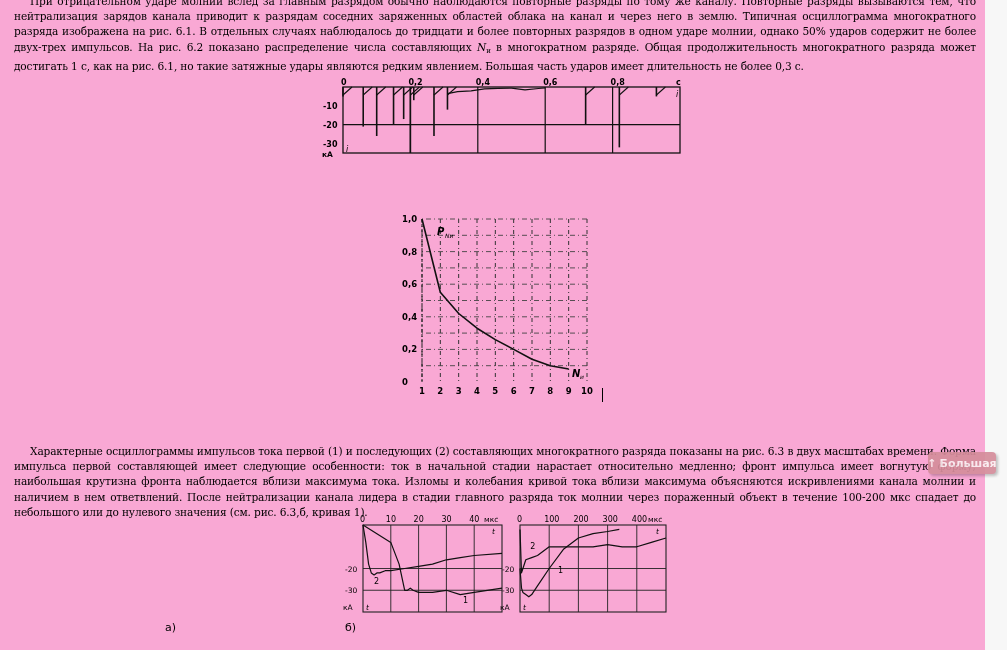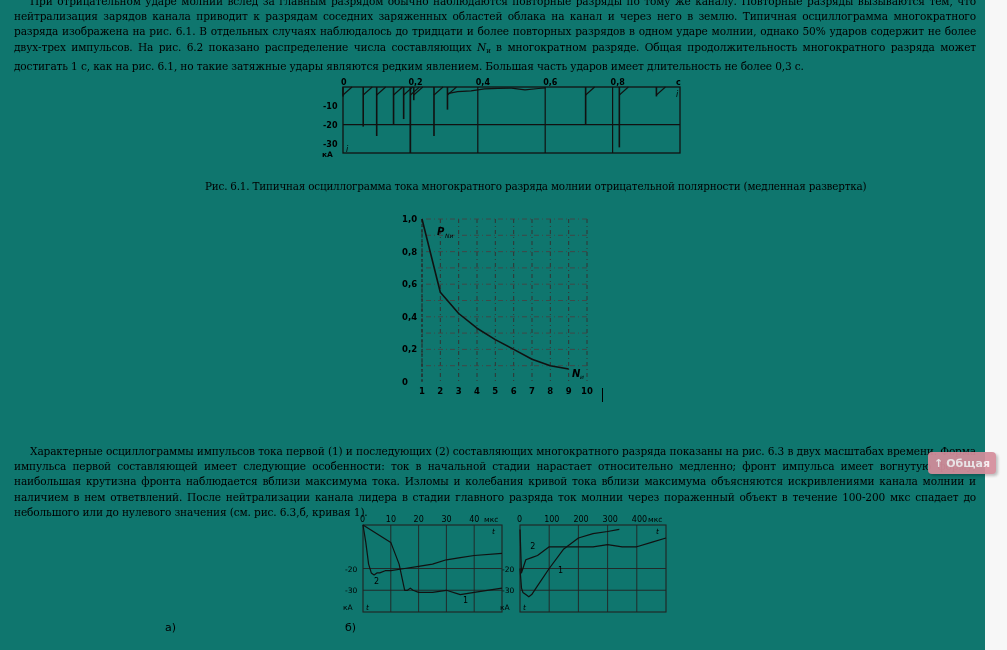--- a/index.html
+++ b/index.html
@@ -1,18 +1,18 @@
 <!DOCTYPE html>
 <html><head>
 <meta charset="utf-8">
 <style>
   html, body { margin:0; padding:0; }
   body { width:1007px; height:650px; overflow:hidden; background:#ffffff; position:relative;
          font-family:"DejaVu Serif","Liberation Serif",serif; color:#000; }
-  .page { position:absolute; left:0; top:0; width:985px; height:650px; background:#0f766e; }
+  .page { position:absolute; left:0; top:0; width:985px; height:650px; background:#f9a8d4; }
   .scroll-strip { position:absolute; left:985px; top:0; width:22px; height:650px; background:#f7f7f7; }
   .para { position:absolute; left:14px; width:962px; font-size:10.6px; line-height:15.2px;
           text-align:justify; letter-spacing:-0.15px; margin:0; }
   .para .indent { display:inline-block; width:16px; }
   .caption { position:absolute; font-size:10.4px; line-height:14px; white-space:nowrap; letter-spacing:-0.2px; }
   .sub { font-size:7px; vertical-align:-2px; font-style:normal; }
   svg text { font-family:"DejaVu Sans","Liberation Sans",sans-serif; }
   .fig { position:absolute; }
   .sublabel { position:absolute; font-family:"DejaVu Sans","Liberation Sans",sans-serif; font-size:11px; }
   .top-btn { position:absolute; left:928px; top:452px; width:68px; height:22px; background:#d58d9b;
@@ -68,21 +68,20 @@
         <line x1="127.47" y1="19" x2="136.47" y2="11" stroke="#111" stroke-width="1.1"></line>
         <line x1="265.64" y1="11" x2="265.64" y2="48.714285714285715" stroke="#111" stroke-width="1.6"></line>
         <line x1="265.64" y1="19" x2="274.64" y2="11" stroke="#111" stroke-width="1.1"></line>
         <line x1="299.34" y1="11" x2="299.34" y2="71.34285714285714" stroke="#111" stroke-width="1.6"></line>
         <line x1="299.34" y1="19" x2="308.34" y2="11" stroke="#111" stroke-width="1.1"></line>
         <line x1="336.41" y1="11" x2="336.41" y2="20.42857142857143" stroke="#111" stroke-width="1.6"></line>
         <line x1="336.41" y1="19" x2="345.41" y2="11" stroke="#111" stroke-width="1.1"></line>
         <polyline points="127.5,17.6 137.6,15.7 151.1,14.8 164.5,12.9 178.0,12.3 191.5,12.1 205.0,13.8 218.5,12.5 225.2,11.9" fill="none" stroke="#111" stroke-width="1.2" stroke-linejoin="round"></polyline>
       </g>
   </svg>
-  <div class="caption" style="left:205px;top:179px;">Рис. 6.1. Типичная осциллограмма тока многократного разряда молнии отрицательной полярности (медленная развертка)</div>
 
   <svg class="fig" style="left:400px;top:205px;" width="220" height="200" viewBox="0 0 220 200">
     <g id="f2">
         <line x1="22" y1="14" x2="22" y2="177" stroke="#333" stroke-width="1" stroke-dasharray="4 3 1 3"></line>
         <line x1="40.33333333333333" y1="14" x2="40.33333333333333" y2="177" stroke="#333" stroke-width="1" stroke-dasharray="4 3 1 3"></line>
         <line x1="58.666666666666664" y1="14" x2="58.666666666666664" y2="177" stroke="#333" stroke-width="1" stroke-dasharray="4 3 1 3"></line>
         <line x1="77" y1="14" x2="77" y2="177" stroke="#333" stroke-width="1" stroke-dasharray="4 3 1 3"></line>
         <line x1="95.33333333333333" y1="14" x2="95.33333333333333" y2="177" stroke="#333" stroke-width="1" stroke-dasharray="4 3 1 3"></line>
         <line x1="113.66666666666667" y1="14" x2="113.66666666666667" y2="177" stroke="#333" stroke-width="1" stroke-dasharray="4 3 1 3"></line>
         <line x1="132" y1="14" x2="132" y2="177" stroke="#333" stroke-width="1" stroke-dasharray="4 3 1 3"></line>
@@ -180,14 +179,14 @@
       </g>
   </svg>
   <div class="sublabel" style="left:165px;top:621px;">а)</div>
   <div class="sublabel" style="left:345px;top:621px;">б)</div>
 </div>
 
 <div class="scroll-strip"></div>
 
 <div class="top-btn">
   <span>↑</span>
-  <span>Общая</span>
+  <span>Большая</span>
 </div>
 
 </body></html>

